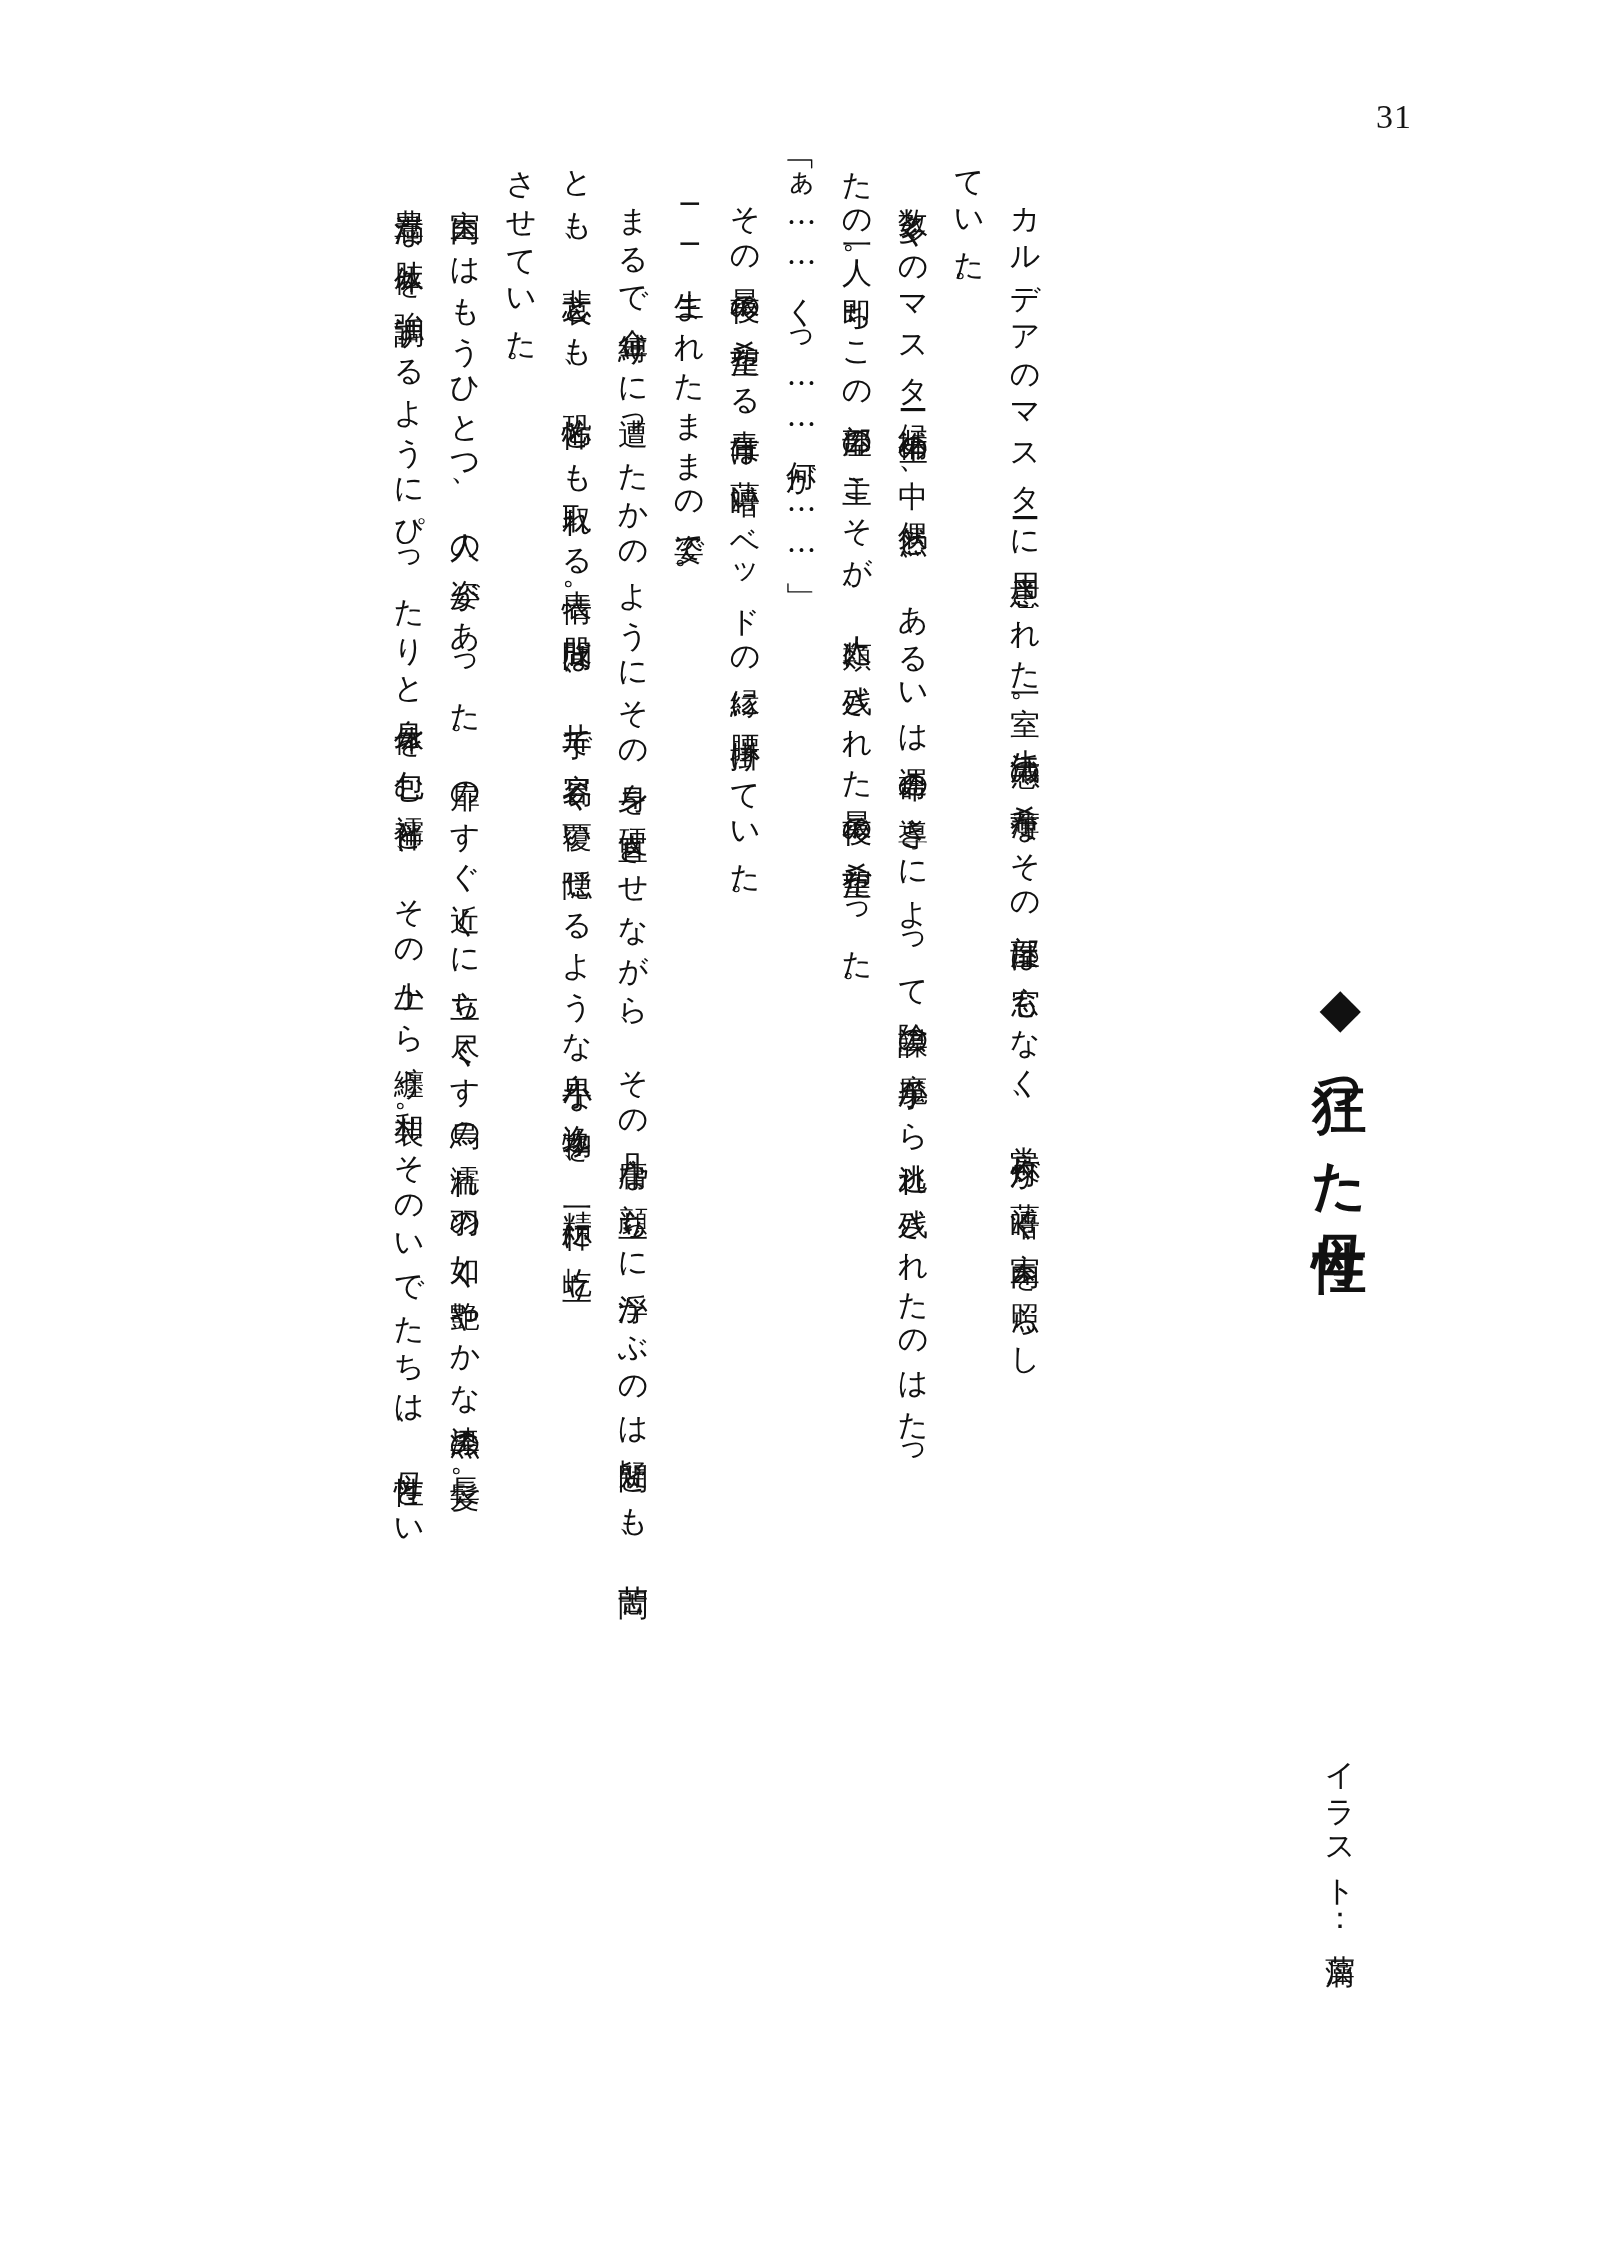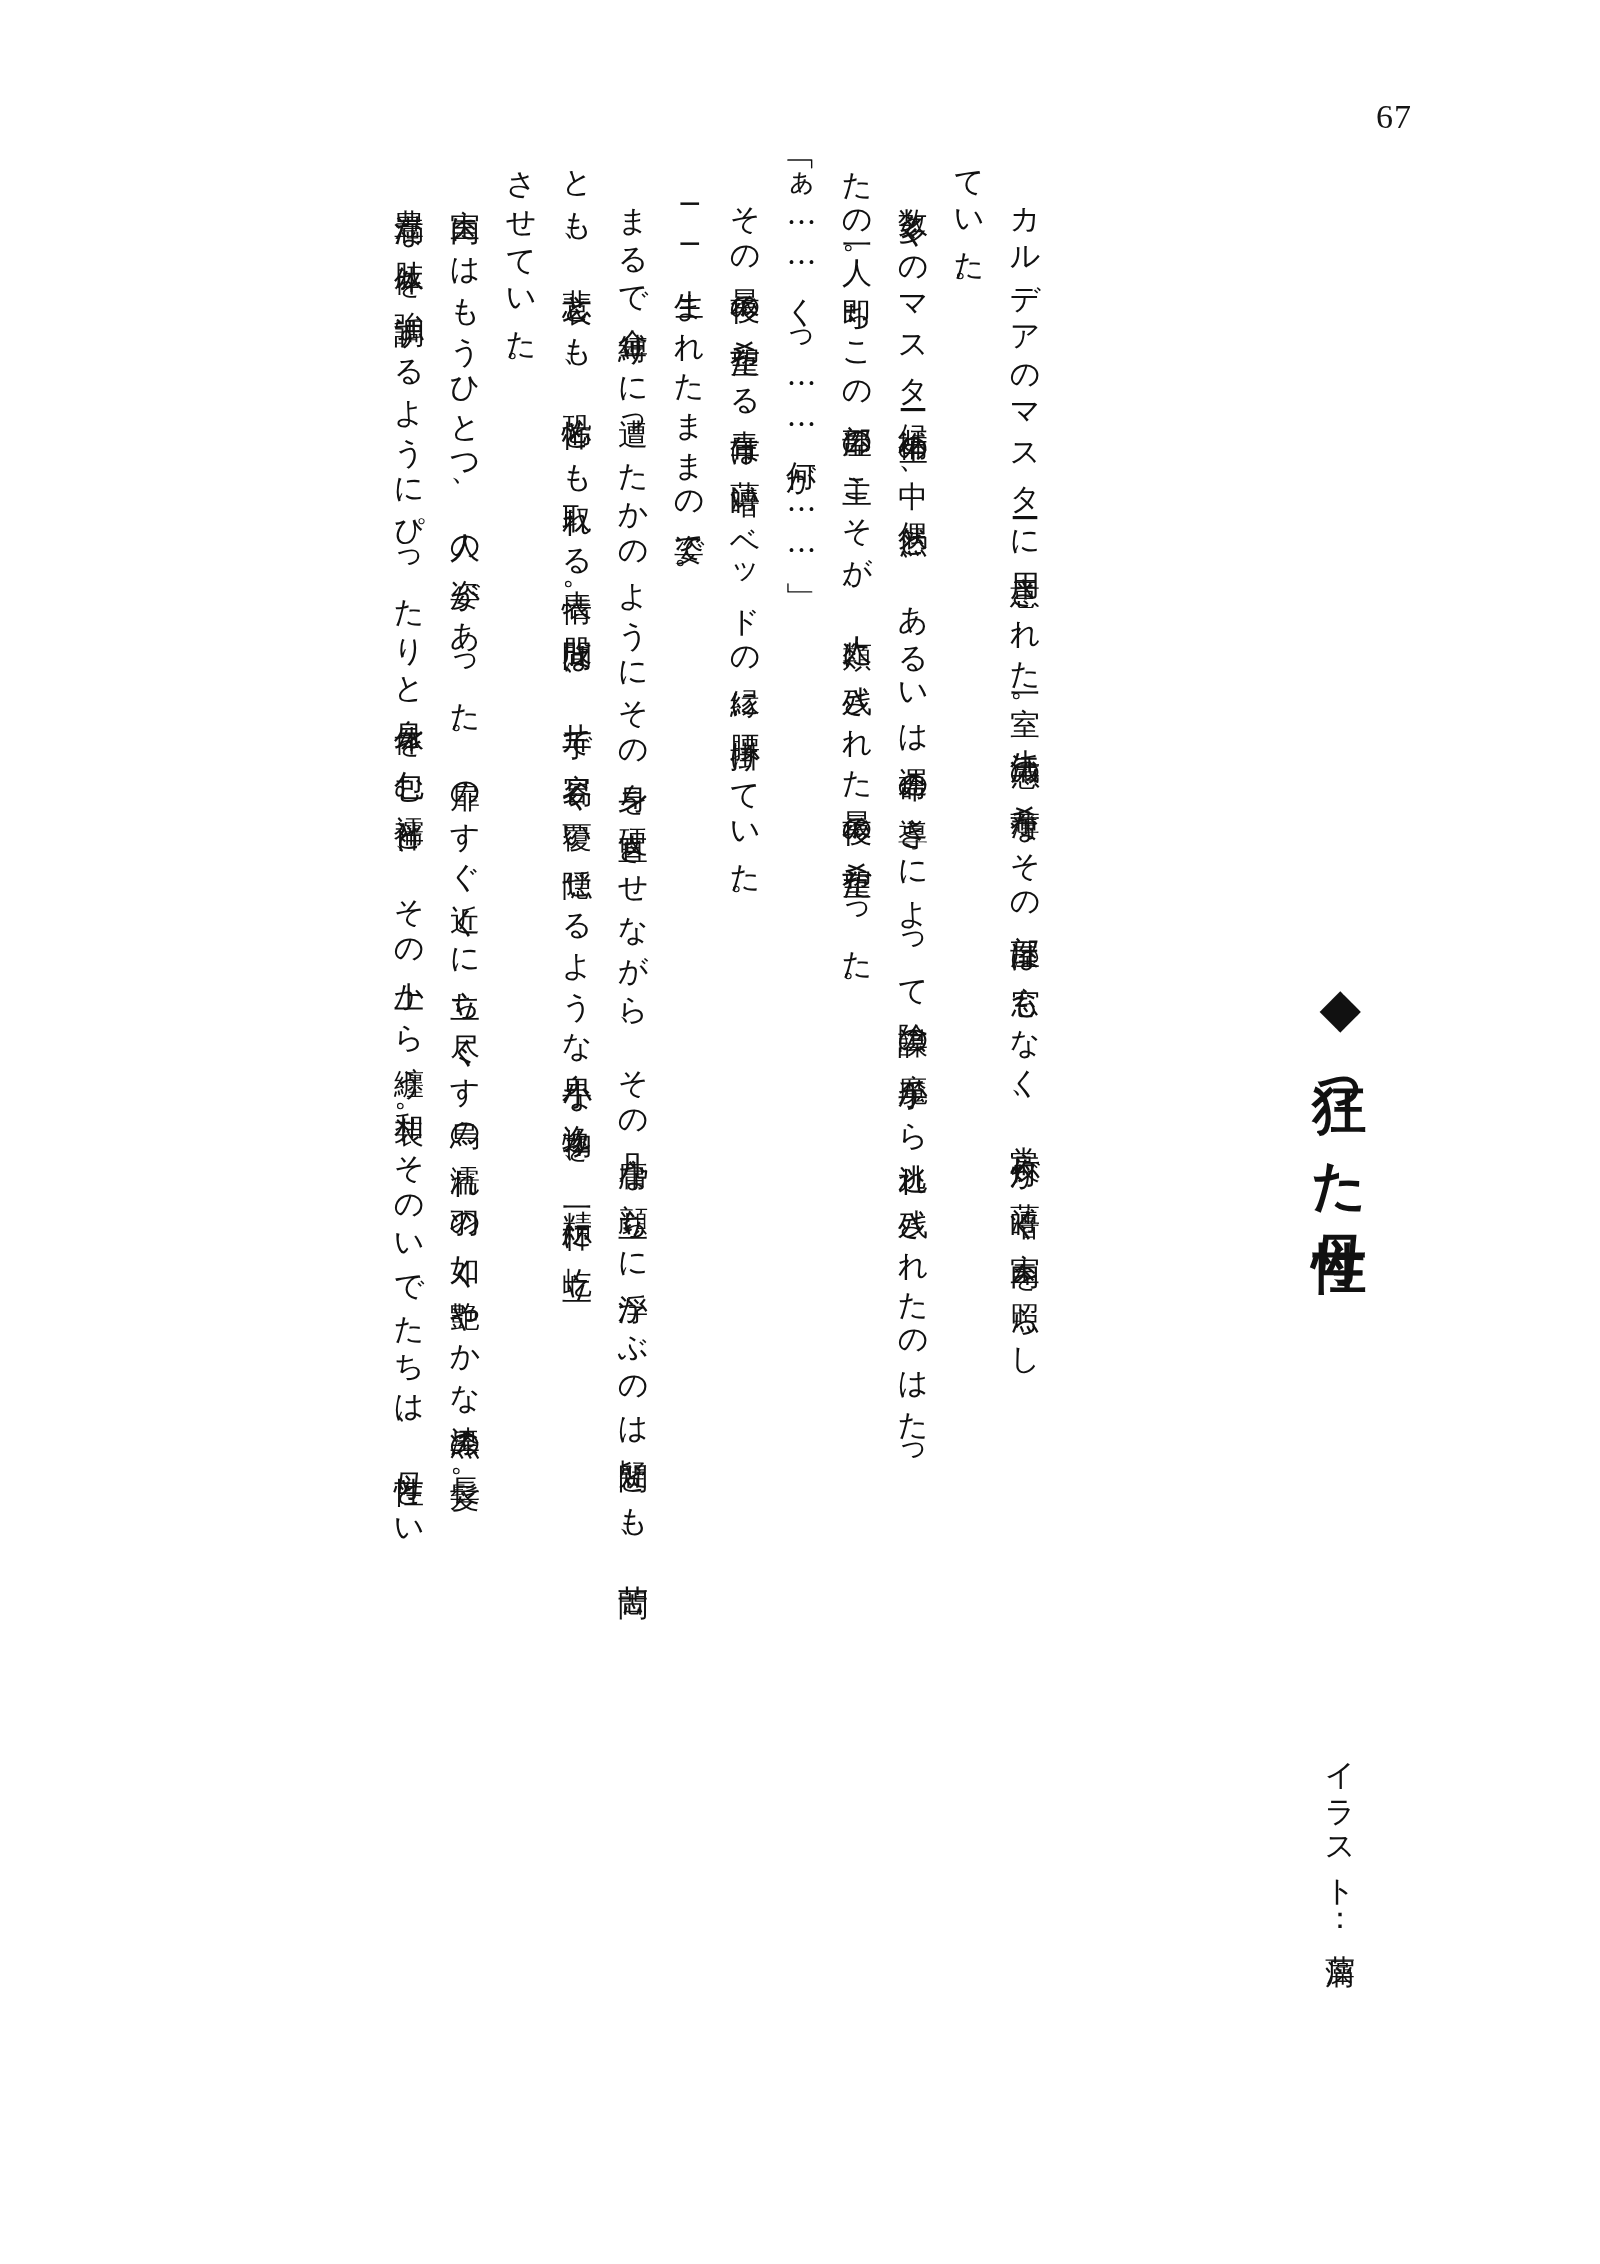--- a/index.html
+++ b/index.html
@@ -93,21 +93,21 @@
     color: #111111;
     white-space: pre-wrap;
     font-family: "DejaVu Serif", "Liberation Serif", serif;
   }
 </style>
 </head>
 <body>
 
 <div class="page">
 
-  <div class="page-number">67</div>
+  <div class="page-number">31</div>
 
   <div class="title-block">
     <div class="title-text">◆狂った母性</div>
   </div>
 
   <div class="credit">イラスト：藻屑</div>
 
   <div class="body-text">
     <div class="col">　カルデアのマスターに用意された一室。生活感の希薄なその部屋は窓もなく、常夜灯が薄暗く室内を照らし</div>
     <div class="col">ていた。</div>

